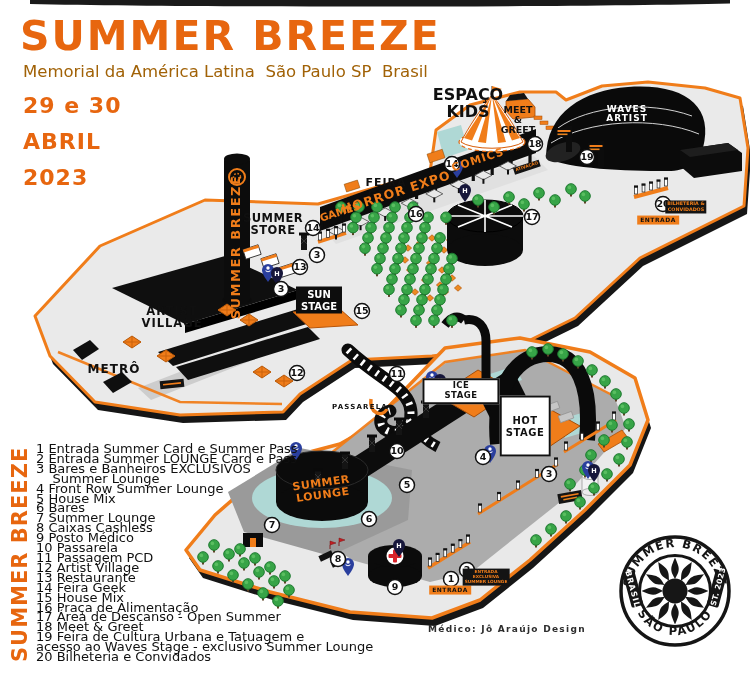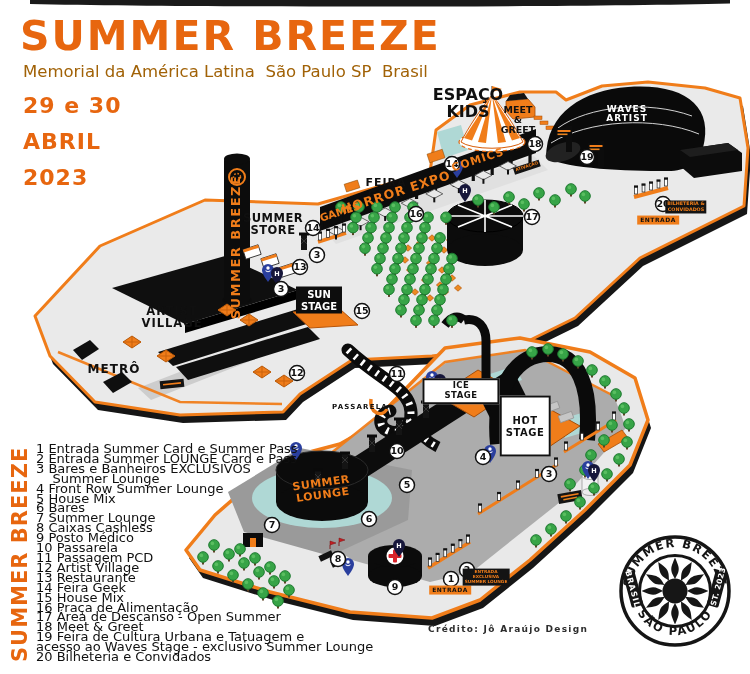--- a/index.html
+++ b/index.html
@@ -29,21 +29,21 @@
 <div class="abs" id="subtitle">Memorial da América Latina  São Paulo SP  Brasil</div>
 <div class="abs" id="dateblock">29 e 30
 ABRIL
 2023</div>
 
 <div class="abs" id="vtitle-box">
   <div id="vtitle">SUMMER BREEZE</div>
 </div>
 <div class="abs" id="legend-list"><div>1 Entrada Summer Card e Summer Pass</div><div>2 Entrada Summer LOUNGE Card e Pass</div><div>3 Bares e Banheiros EXCLUSIVOS</div><div>    Summer Lounge</div><div>4 Front Row Summer Lounge</div><div>5 House Mix</div><div>6 Bares</div><div>7 Summer Lounge</div><div>8 Caixas Cashless</div><div>9 Posto Médico</div><div>10 Passarela</div><div>11 Passagem PCD</div><div>12 Artist Village</div><div>13 Restaurante</div><div>14 Feira Geek</div><div>15 House Mix</div><div>16 Praça de Alimentação</div><div>17 Área de Descanso - Open Summer</div><div>18 Meet &amp; Greet</div><div>19 Feira de Cultura Urbana e Tatuagem e</div><div>acesso ao Waves Stage - exclusivo Summer Lounge</div><div>20 Bilheteria e Convidados</div></div>
 
-<div class="abs" id="credit">Crédito: Jô Araújo Design</div>
+<div class="abs" id="credit">Médico: Jô Araújo Design</div>
 
 <svg id="map-svg" class="abs" width="750" height="674" viewBox="0 0 750 674">
   <defs>
     <g id="tree">
       <rect x="-1" y="4" width="2" height="3.5" fill="#5D4326"></rect>
       <circle cx="0" cy="0" r="5.3" fill="#37A447" stroke="#1D7A2F" stroke-width="1"></circle>
       <circle cx="-1.6" cy="-1.6" r="1.8" fill="#63C468" opacity="0.8"></circle>
     </g>
     <g id="tent">
       <polygon points="0,-6 9,0 0,6 -9,0" fill="#F07D1A" stroke="#B45708" stroke-width="1"></polygon>

